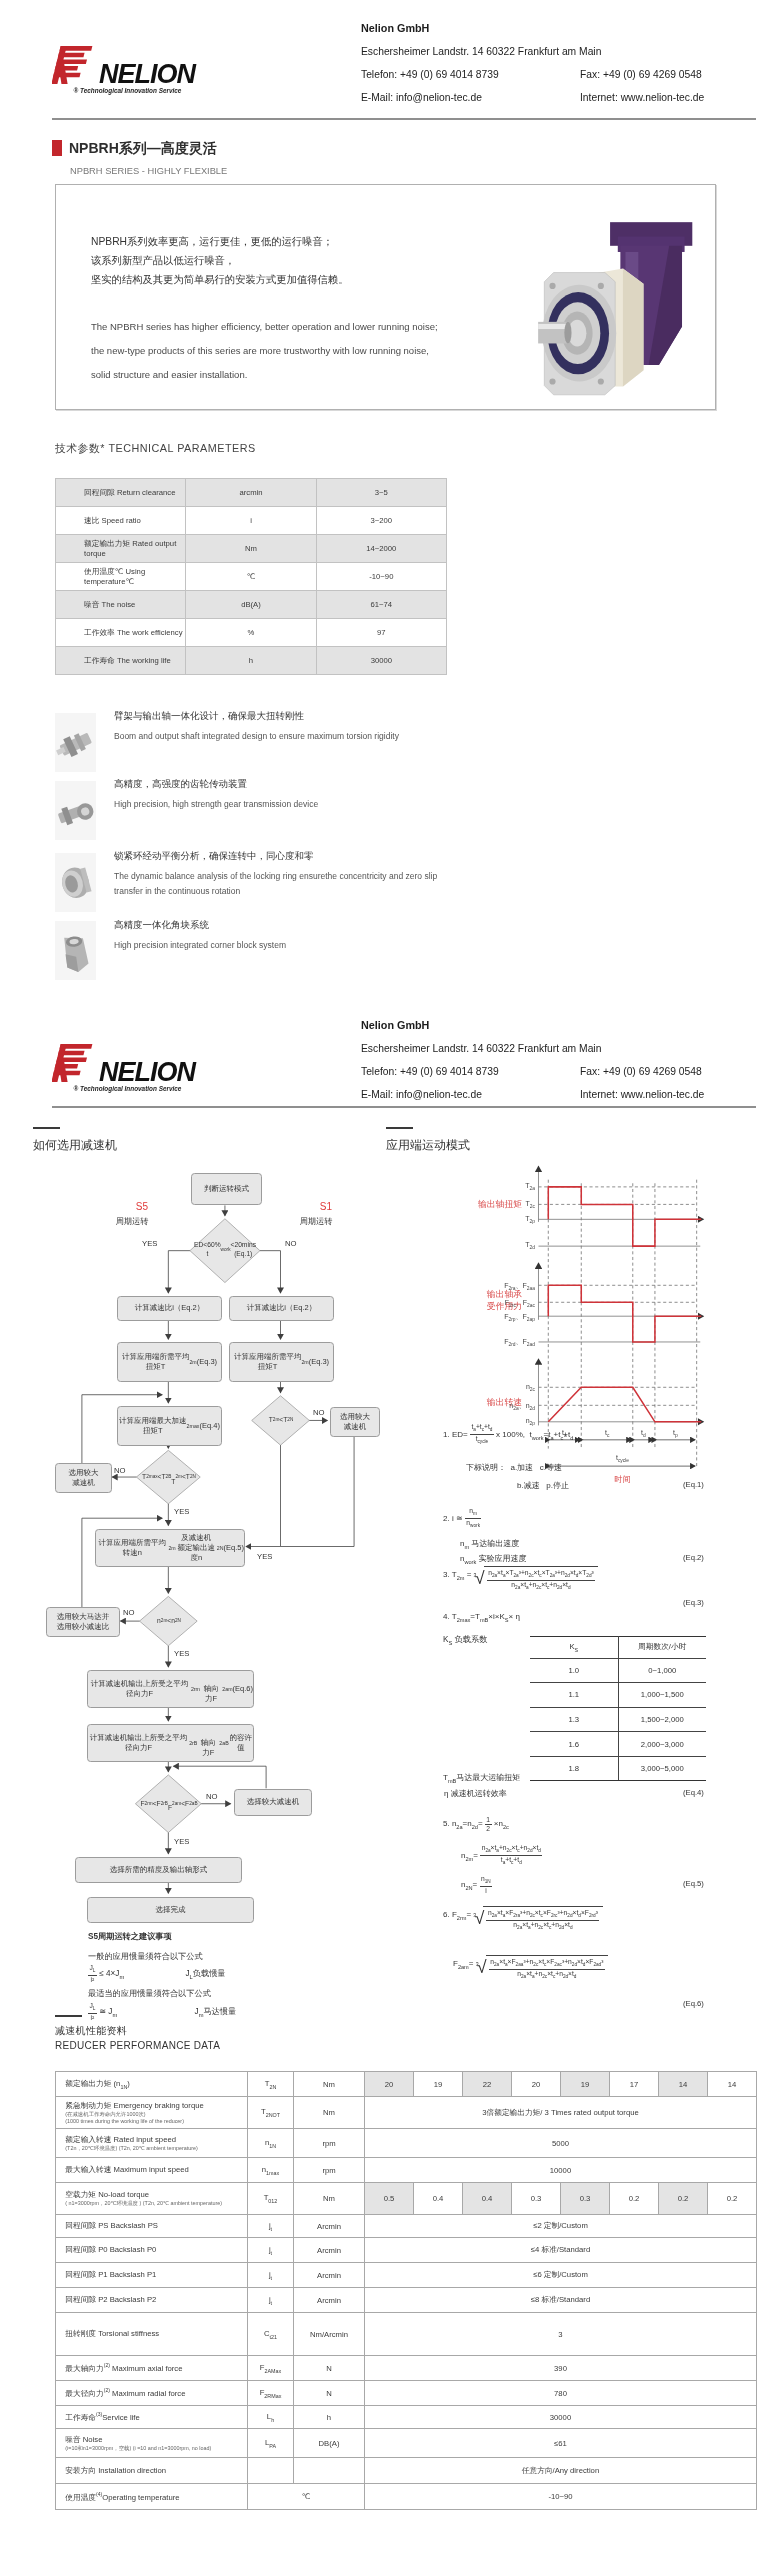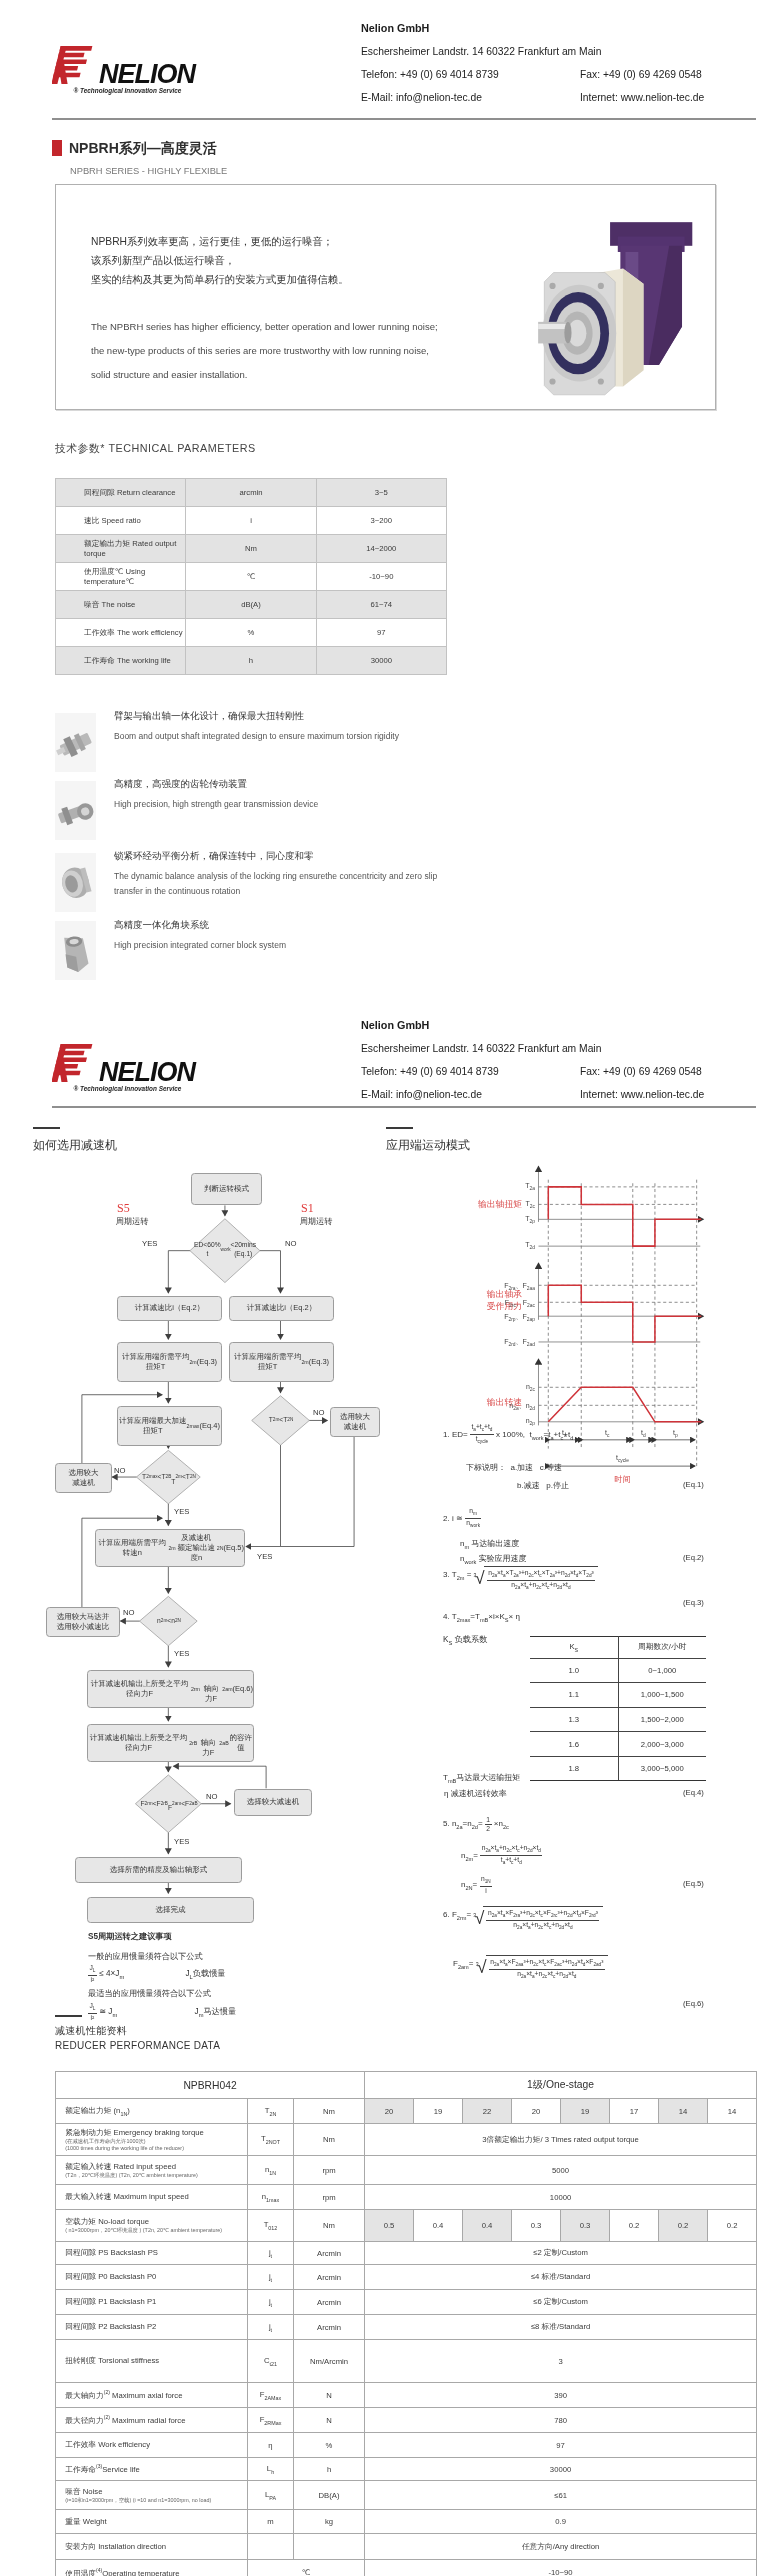--- a/index.html
+++ b/index.html
@@ -36,21 +36,21 @@
   
   .feat-img{position:absolute;left:55px;width:41px;height:59px;background:#f5f5f5;}
   .feat-cn{position:absolute;left:114px;font-size:9.5px;color:#333;}
   .feat-en{position:absolute;left:114px;font-size:8.5px;color:#555;line-height:15px;}
   
   #flow{position:absolute;left:32px;top:1168px;width:355px;height:757px;}
   #flow svg{position:absolute;left:0;top:0;}
   .fc-box{position:absolute;background:#e7e7e7;border:0.5px solid #9c9c9c;border-radius:3.6px;display:flex;align-items:center;justify-content:center;text-align:center;font-size:7.5px;color:#333;line-height:10.3px;}
   .fc-dtxt{position:absolute;display:flex;align-items:center;justify-content:center;text-align:center;font-size:6.7px;color:#333;line-height:8.8px;}
   .fc-tag{position:absolute;font-size:7.7px;color:#333;}
-  .fc-red{position:absolute;font-size:12px;color:#e03a3a;text-align:left;font-family:Liberation Serif, serif;}
+  .fc-red{position:absolute;font-size:10px;color:#e03a3a;text-align:right;}
   .fc-cn{position:absolute;font-size:8.2px;color:#333;text-align:center;}
   
   .note{position:absolute;font-size:8.2px;color:#333;}
   .frac{display:inline-block;vertical-align:middle;text-align:center;font-size:6.7px;line-height:7.7px;}
   .frac .num{display:block;border-bottom:0.5px solid #444;padding:0 1.5px;}
   .frac .den{display:block;padding:0 1.5px;}
   
   #mchart{position:absolute;left:386px;top:1159px;width:373px;height:335px;}
   .tick{position:absolute;font-size:7px;color:#444;text-align:right;width:62px;}
   .tickc{position:absolute;font-size:7px;color:#444;text-align:center;}
@@ -531,24 +531,20 @@
         <col style="width:49px">
         <col style="width:49px">
         <col style="width:49px">
         <col style="width:49px">
         <col style="width:49px">
         <col style="width:49px">
         <col style="width:49px">
         <col style="width:49px">
       </colgroup>
     <tbody id="perf-body">
-        <tr style="height: 27px;">
-          <td class="hd" colspan="4">NPBRH042</td>
-          <td class="hd" colspan="8">1级/One-stage</td>
-        </tr>
         <tr style="height: 25px;">
           <td class="lab" colspan="2">额定输出力矩 (n<sub>1N</sub>)</td>
           <td>T<sub>2N</sub></td>
           <td>Nm</td>
           <td class="shade">20</td>
           <td>19</td>
           <td class="shade">22</td>
           <td>20</td>
           <td class="shade">19</td>
           <td>17</td>
@@ -621,44 +617,32 @@
           <td>F<sub>2AMax</sub></td>
           <td>N</td>
           <td colspan="8">390</td>
         </tr>
         <tr style="height: 25px;">
           <td class="lab" colspan="2">最大径向力<sup>(2)</sup> Maximum radial force</td>
           <td>F<sub>2RMax</sub></td>
           <td>N</td>
           <td colspan="8">780</td>
         </tr>
-        <tr style="height: 25px;">
-          <td class="lab" colspan="2">工作效率 Work efficiency</td>
-          <td>η</td>
-          <td>%</td>
-          <td colspan="8">97</td>
-        </tr>
         <tr style="height: 23px;">
           <td class="lab" colspan="2">工作寿命<sup>(3)</sup>Service life</td>
           <td>L<sub>h</sub></td>
           <td>h</td>
           <td colspan="8">30000</td>
         </tr>
         <tr style="height: 29px;">
           <td class="lab" colspan="2">噪音 Noise<div class="cl-sub">(i=10和n1=3000rpm，空载) (i =10 and n1=3000rpm, no load)</div></td>
           <td>L<sub>PA</sub></td>
           <td>DB(A)</td>
           <td colspan="8">≤61</td>
         </tr>
-        <tr style="height: 24px;">
-          <td class="lab" colspan="2">重量 Weight</td>
-          <td>m</td>
-          <td>kg</td>
-          <td colspan="8">0.9</td>
-        </tr>
         <tr style="height: 26px;">
           <td class="lab" colspan="2">安装方向 Installation direction</td>
           <td></td>
           <td></td>
           <td colspan="8">任意方向/Any direction</td>
         </tr>
         <tr style="height: 26px;">
           <td class="lab" colspan="2">使用温度<sup>(4)</sup>Operating temperature</td>
           <td colspan="2">℃</td>
           <td colspan="8">-10~90</td>

